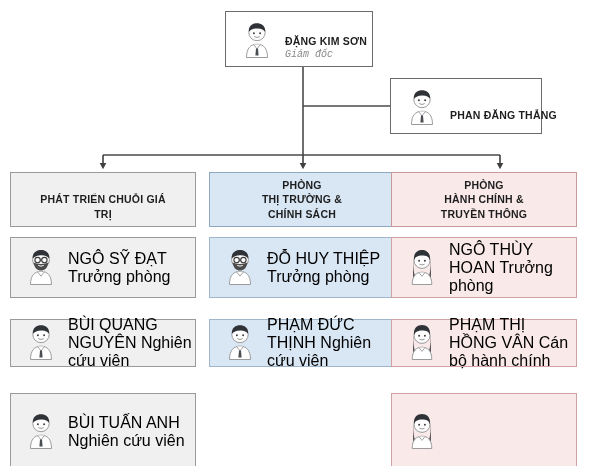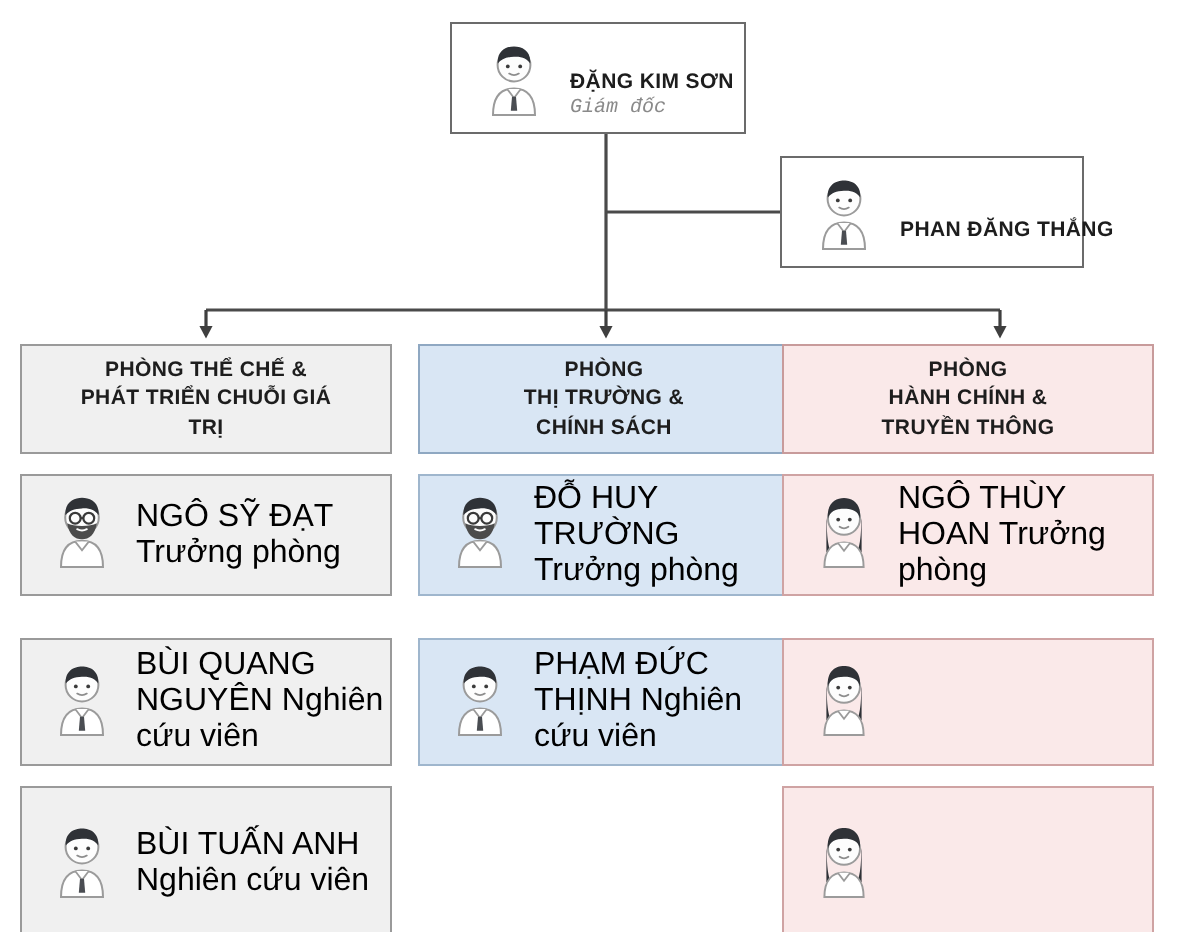--- a/index.html
+++ b/index.html
@@ -108,21 +108,21 @@
   .col-b .dept-head { border-color: #8fa8c2; }
   .col-c .dept-head { border-color: #c89b9b; }
 
   
   .col-a .dept-head, .col-a.member { left: 10px;  width: 186px; }
   .col-b .dept-head, .col-b.member { left: 209px; width: 186px; }
   .col-c .dept-head, .col-c.member { left: 391px; width: 186px; }
 
   .dept-head { top: 172px; height: 55px; }
   .row-1 { top: 237px; height: 61px; }
-  .row-2 { top: 319px; height: 64px; }
+  .row-2 { top: 319px; height: 48px; }
   .row-3 { top: 393px; height: 78px; }
 
   .member .avatar { margin-left: 13px; margin-right: 10px; }
 </style>
 </head>
 <body>
 
 <div id="chart-root">
 
   <svg id="connectors" viewBox="0 0 593 466" width="593" height="466">
@@ -179,21 +179,21 @@
       </svg>
     </span>
     <span class="who">
       <span class="pname">PHAN ĐĂNG THẮNG</span>
     </span>
   </div>
 
   <div class="col-a">
     <div class="dept-head">
       <span>
-        <span>PHÒNG THỂ CHẾ &amp;</span><br>
+        <br>
         <span>PHÁT TRIỂN CHUỖI GIÁ</span><br>
         <span>TRỊ</span>
       </span>
     </div>
 
     <div class="member col-a row-1">
       <span class="avatar">
         <svg viewBox="0 0 34 38" width="34" height="38">
           <circle cx="17" cy="12.8" r="8.4" fill="#fdfdfd" stroke="#9b9b9b" stroke-width="1"></circle>
           <path d="M8.7,11.6 C8.2,5.2 13.0,2.9 17.0,2.9 C21.2,2.9 25.8,5.2 25.3,11.6 C23.6,9.2 21.2,8.0 17.0,8.2 C13.2,8.3 10.4,9.4 8.7,11.6 Z" fill="#2f3237"></path>
@@ -268,21 +268,21 @@
           <path d="M9.6,15.6 C10.6,21.6 13.4,23.6 17,23.6 C20.6,23.6 23.4,21.6 24.4,15.6 C21.0,17.4 13.0,17.4 9.6,15.6 Z" fill="#4b4b4b"></path>
           <path d="M14.6,18.6 Q17,19.9 19.4,18.6" stroke="#fdfdfd" stroke-width="1" fill="none" stroke-linecap="round"></path>
           <circle cx="13.6" cy="13.1" r="2.7" fill="none" stroke="#3a3a3a" stroke-width="1.1"></circle>
           <circle cx="20.4" cy="13.1" r="2.7" fill="none" stroke="#3a3a3a" stroke-width="1.1"></circle>
           <path d="M16.3,13.1 L17.7,13.1" stroke="#3a3a3a" stroke-width="1.1"></path>
           <path d="M6.5,37.5 C6.5,28.4 10.6,24.4 17,24.4 C23.4,24.4 27.5,28.4 27.5,37.5 Z" fill="#ffffff" stroke="#9b9b9b" stroke-width="1"></path>
           <path d="M13.6,24.8 L17,29.2 L20.4,24.8" fill="#ffffff" stroke="#9b9b9b" stroke-width="0.9"></path>
         </svg>
       </span>
       <span class="who">
-        <span class="pname">ĐỖ HUY TRƯỜNG</span>
+        <span class="pname">ĐỖ HUY THIỆP</span>
         <span class="prole">Trưởng phòng</span>
       </span>
     </div>
 
     <div class="member col-b row-2">
       <span class="avatar">
         <svg viewBox="0 0 34 38" width="34" height="38">
           <circle cx="17" cy="12.5" r="8.2" fill="#fdfdfd" stroke="#9b9b9b" stroke-width="1"></circle>
           <path d="M8.9,11.8 C8.4,5.4 13.0,3.2 17.0,3.2 C21.2,3.2 25.6,5.4 25.1,11.8 C23.6,9.4 21.2,8.2 17.0,8.4 C13.2,8.5 10.6,9.6 8.9,11.8 Z" fill="#2f3237"></path>
           <circle cx="13.9" cy="13.2" r="0.95" fill="#3a3a3a"></circle>
@@ -336,20 +336,24 @@
           <path d="M25.6,14.5 C25.6,24.0 24.6,27.0 23.8,30.0 L25.8,30.0 L25.8,13.0 Z" fill="#2f3237"></path>
           <circle cx="17" cy="13.4" r="8.0" fill="#fdfdfd" stroke="#9b9b9b" stroke-width="1"></circle>
           <path d="M9.0,13.4 C8.2,5.8 12.6,3.0 17.0,3.0 C21.4,3.0 25.8,5.8 25.0,13.4 C24.2,9.6 21.4,8.4 17.0,8.4 C12.8,8.4 9.8,9.8 9.0,13.4 Z" fill="#2f3237"></path>
           <circle cx="14.1" cy="13.8" r="0.95" fill="#3a3a3a"></circle>
           <circle cx="19.9" cy="13.8" r="0.95" fill="#3a3a3a"></circle>
           <path d="M14.8,17.4 Q17,18.9 19.2,17.4" stroke="#8d8d8d" stroke-width="0.9" fill="none" stroke-linecap="round"></path>
           <path d="M7.2,37.5 C7.2,29.0 11.2,25.2 17,25.2 C22.8,25.2 26.8,29.0 26.8,37.5 Z" fill="#ffffff" stroke="#9b9b9b" stroke-width="1"></path>
           <path d="M13.9,25.4 L17,29.4 L20.1,25.4" fill="#ffffff" stroke="#9b9b9b" stroke-width="0.9"></path>
         </svg>
       </span>
+      <span class="who">
+        <span class="pname">PHẠM THỊ HỒNG VÂN</span>
+        <span class="prole">Cán bộ hành chính</span>
+      </span>
     </div>
 
     <div class="member col-c row-3">
       <span class="avatar">
         <svg viewBox="0 0 34 38" width="34" height="38">
           <path d="M8.4,14.5 C8.4,24.0 9.4,27.0 10.2,30.0 L8.2,30.0 L8.2,13.0 Z" fill="#2f3237"></path>
           <path d="M25.6,14.5 C25.6,24.0 24.6,27.0 23.8,30.0 L25.8,30.0 L25.8,13.0 Z" fill="#2f3237"></path>
           <circle cx="17" cy="13.4" r="8.0" fill="#fdfdfd" stroke="#9b9b9b" stroke-width="1"></circle>
           <path d="M9.0,13.4 C8.2,5.8 12.6,3.0 17.0,3.0 C21.4,3.0 25.8,5.8 25.0,13.4 C24.2,9.6 21.4,8.4 17.0,8.4 C12.8,8.4 9.8,9.8 9.0,13.4 Z" fill="#2f3237"></path>
           <circle cx="14.1" cy="13.8" r="0.95" fill="#3a3a3a"></circle>

